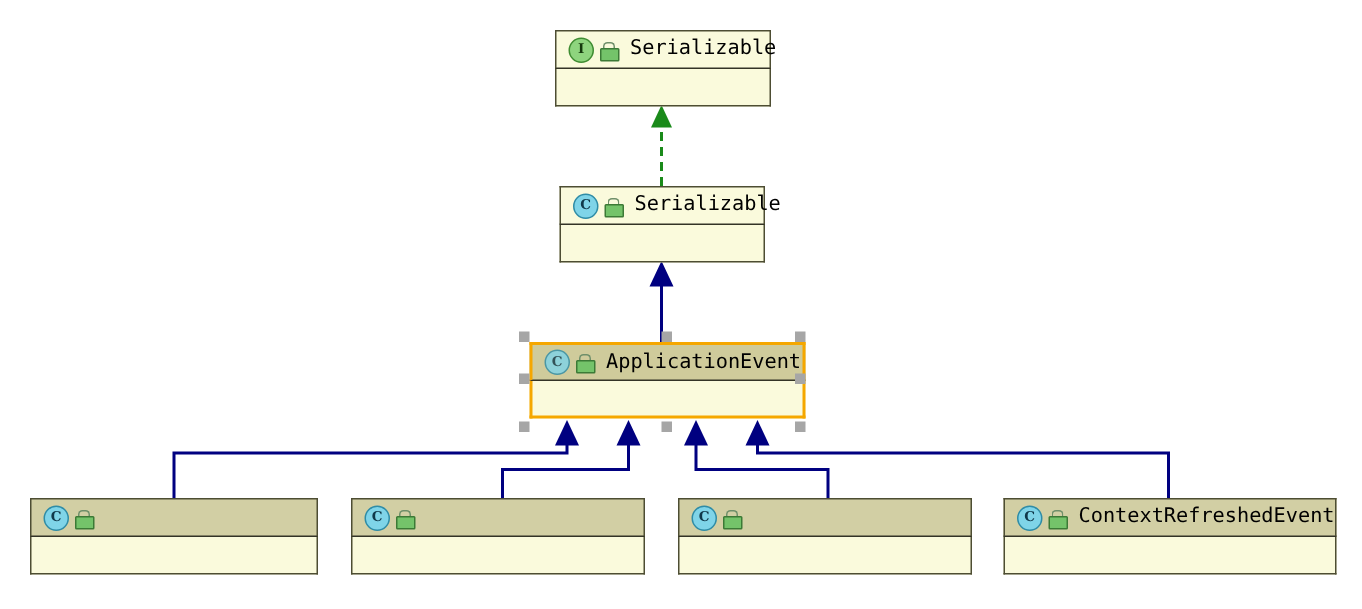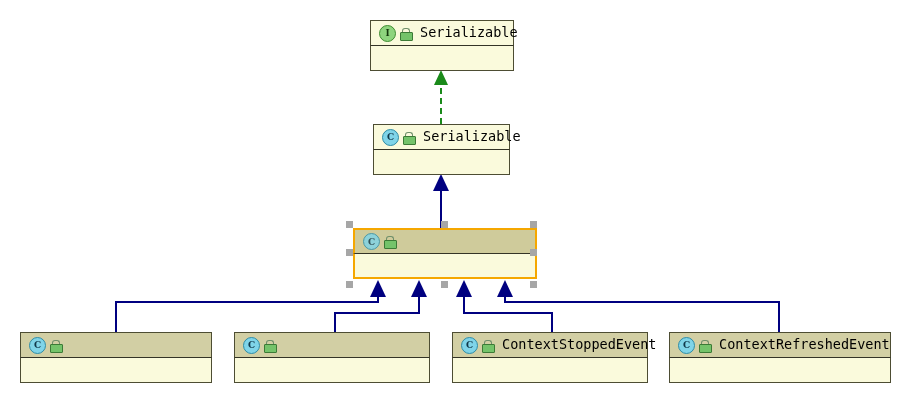--- a/index.html
+++ b/index.html
@@ -151,20 +151,21 @@
     <div class="body"></div>
   </div>
 
   <div class="node sel" style="left:353px;top:228px;width:184px;">
     <div class="hdr">
       <span class="ico-c ico-sel">C</span>
       <span class="ico-lock">
         <span class="shackle"></span>
           <span class="bodyb"></span>
       </span>
+      <span class="nm">ApplicationEvent</span>
     </div>
     <div class="body"></div>
   </div>
 
   <div class="handle" style="left:346px;top:221px;"></div>
   <div class="handle" style="left:441px;top:221px;"></div>
   <div class="handle" style="left:530px;top:221px;"></div>
   <div class="handle" style="left:346px;top:249px;"></div>
   <div class="handle" style="left:530px;top:249px;"></div>
   <div class="handle" style="left:346px;top:281px;"></div>
@@ -193,21 +194,20 @@
     <div class="body"></div>
   </div>
 
   <div class="node leaf" style="left:452px;top:332px;width:196px;">
     <div class="hdr">
       <span class="ico-c">C</span>
       <span class="ico-lock">
         <span class="shackle"></span>
           <span class="bodyb"></span>
       </span>
-      <span class="nm">ContextStoppedEvent</span>
     </div>
     <div class="body"></div>
   </div>
 
   <div class="node leaf" style="left:669px;top:332px;width:222px;">
     <div class="hdr">
       <span class="ico-c">C</span>
       <span class="ico-lock">
         <span class="shackle"></span>
           <span class="bodyb"></span>

